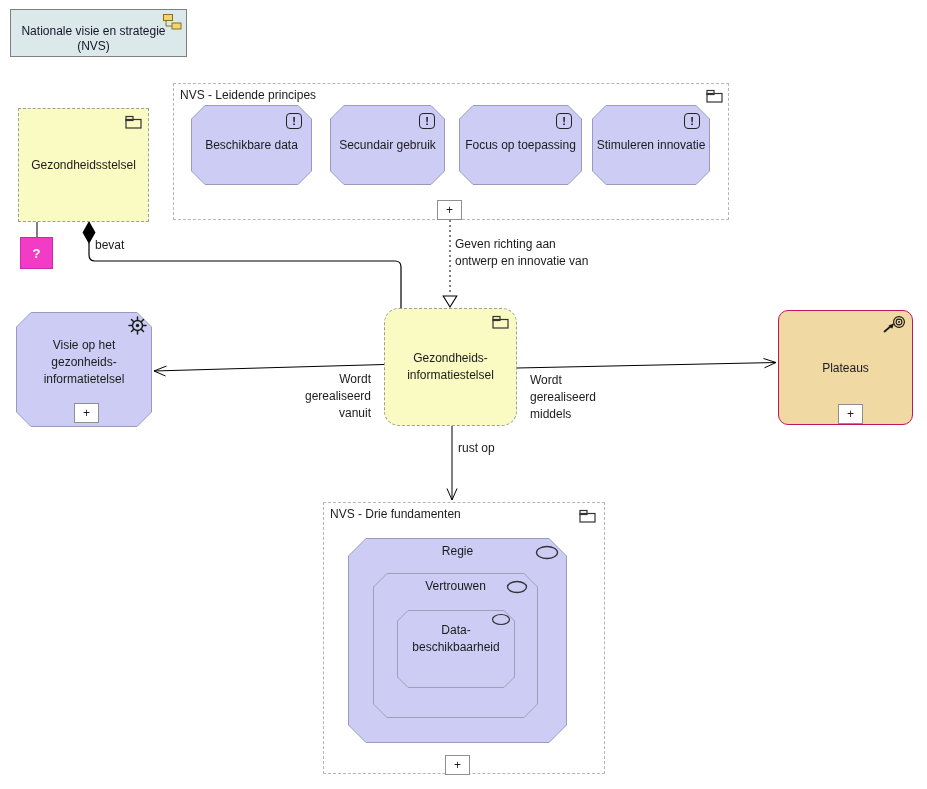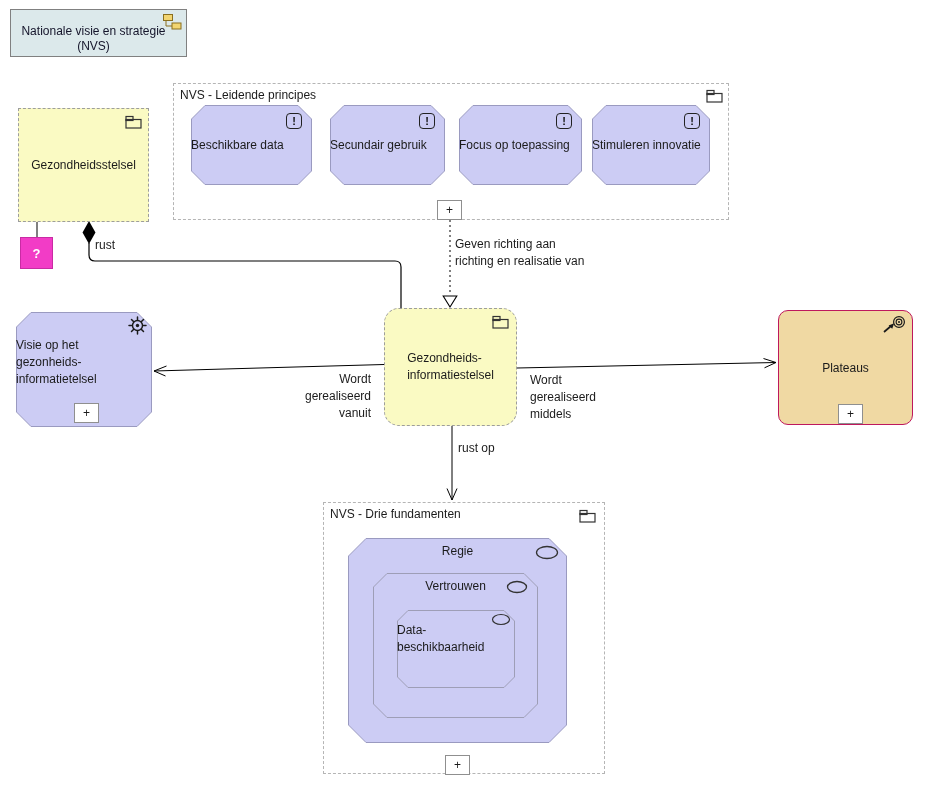--- a/index.html
+++ b/index.html
@@ -13,38 +13,38 @@
   
   .view-ref{
     left:10px;top:9px;width:177px;height:48px;background:#DCE9EB;
     border:1px solid #808080;box-sizing:border-box;z-index:2;
     display:flex;align-items:flex-end;justify-content:center;text-align:center;
     padding:2px 16px 2px 6px;line-height:15px;color:#14142a;
   }
   
   .grouping{
     background:#FAFAC3;border:1px dashed #9d9d9d;box-sizing:border-box;z-index:2;
-    display:flex;align-items:center;justify-content:center;line-height:16px;
+    display:flex;align-items:center;justify-content:center;text-align:center;line-height:16px;
   }
   
   .container{
     background:transparent;border:1px dashed #b5b5b5;box-sizing:border-box;z-index:2;
   }
   .group-title{position:absolute;left:6px;top:4px;white-space:nowrap;text-align:right;}
   .folder-icon{position:absolute;}
   .expand-btn{
     position:absolute;width:25px;height:20px;background:#fff;border:1px solid #8f8f8f;
     box-sizing:border-box;display:flex;align-items:center;justify-content:center;
     font-size:12px;z-index:6;cursor:pointer;
   }
   
   .oct{z-index:3;}
   .oct > svg.shape{position:absolute;left:0;top:0;}
   .oct .center-lbl{
-    position:absolute;inset:0;display:flex;flex-direction:column;align-items:flex-start;
+    position:absolute;inset:0;display:flex;flex-direction:column;align-items:center;
     justify-content:center;text-align:center;line-height:17px;
   }
   .oct .top-lbl{position:absolute;left:0;right:0;top:6px;text-align:center;}
   .pr-icon{
     position:absolute;top:8px;right:10px;width:14px;height:14px;border:1.4px solid #222;
     border-radius:4px;display:flex;align-items:center;justify-content:center;
     font-weight:bold;font-size:11px;color:#111;
   }
   .ellipse-icon{position:absolute;}
   
@@ -254,26 +254,26 @@
     <svg class="ellipse-icon" style="right:4px;top:3px;" width="20" height="13" viewBox="0 0 20 13">
       <ellipse cx="10" cy="6.5" rx="8.5" ry="5" fill="none" stroke="#333" stroke-width="1.2"></ellipse>
     </svg>
   </div>
 
   <div class="expand-btn" style="left:445px;top:755px;">
     <span>+</span>
   </div>
 
   <div class="conn-label" style="left:95px;top:237px;">
-    <span>rust</span>
+    <span>bevat</span>
   </div>
 
   <div class="conn-label" style="left:455px;top:236px;">
     <div>Geven richting aan</div>
-    <div>richting en realisatie van</div>
+    <div>ontwerp en innovatie van</div>
   </div>
 
   <div class="conn-label ta-r" style="left:271px;top:371px;width:100px;">
     <div>Wordt</div>
     <div>gerealiseerd</div>
     <div>vanuit</div>
   </div>
 
   <div class="conn-label" style="left:530px;top:372px;">
     <div>Wordt</div>

